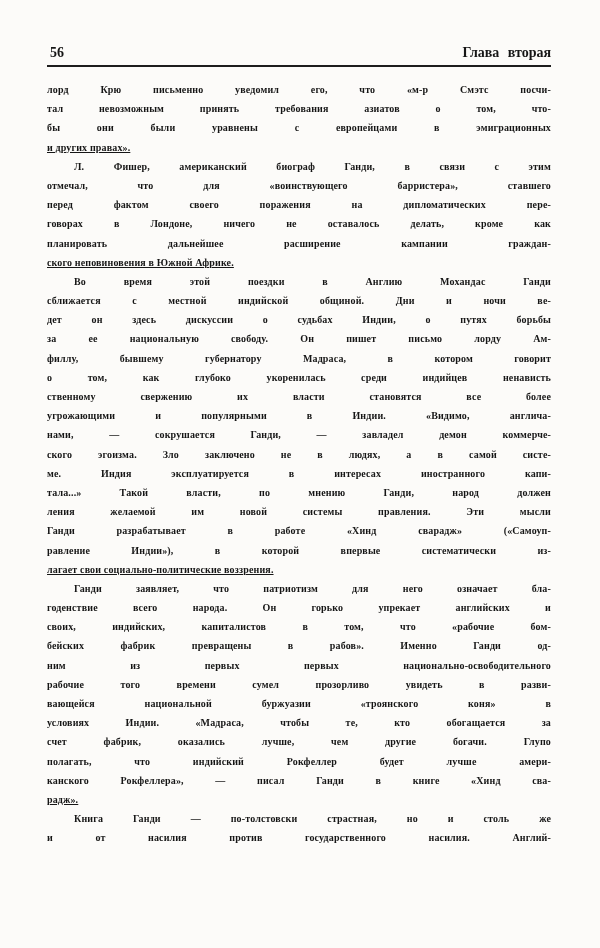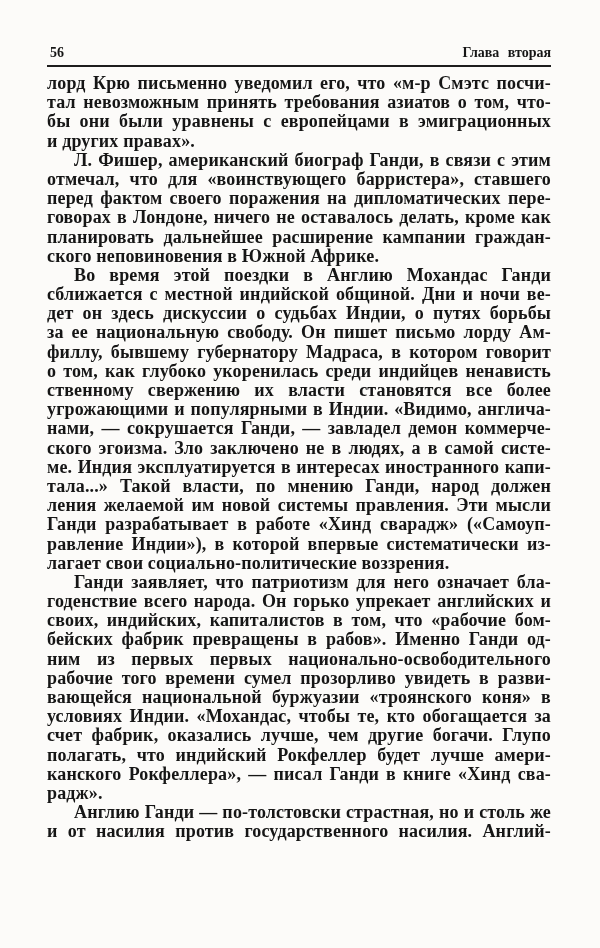--- a/index.html
+++ b/index.html
@@ -37,38 +37,39 @@
   .chapter-title {
     text-align: right;
     word-spacing: 0.35em;
   }
   .head-rule {
     border: none;
     border-top: 2px solid #1d1d1d;
     margin: 3px 0 0 0;
   }
   .text-block {
-    margin-top: 7px;
+    margin-top: 13px;
     font-weight: 700;
-    font-size: 18px;
+    font-size: 10px;
     line-height: 19.2px;
     letter-spacing: 0.15px;
   }
   .paragraph {
     margin: 0;
     padding: 0;
   }
   .line {
     text-align: justify;
     text-align-last: justify;
     height: 19.2px;
     overflow: hidden;
   }
   .line.last {
     text-align-last: left;
+    text-decoration: underline;
   }
   .line.indent {
     text-indent: 27px;
   }
 </style>
 </head>
 <body>
 
 <div class="page">
   <div class="running-head">
@@ -110,24 +111,24 @@
         <div class="line last">лагает свои социально-политические воззрения.</div>
       </div>
       <div class="paragraph">
         <div class="line indent">Ганди заявляет, что патриотизм для него означает бла-</div>
         <div class="line">годенствие всего народа. Он горько упрекает английских и</div>
         <div class="line">своих, индийских, капиталистов в том, что «рабочие бом-</div>
         <div class="line">бейских фабрик превращены в рабов». Именно Ганди од-</div>
         <div class="line">ним из первых первых национально-освободительного</div>
         <div class="line">рабочие того времени сумел прозорливо увидеть в разви-</div>
         <div class="line">вающейся национальной буржуазии «троянского коня» в</div>
-        <div class="line">условиях Индии. «Мохандас, чтобы те, кто обогащается за</div>
+        <div class="line">условиях Индии. «Мадраса, чтобы те, кто обогащается за</div>
         <div class="line">счет фабрик, оказались лучше, чем другие богачи. Глупо</div>
         <div class="line">полагать, что индийский Рокфеллер будет лучше амери-</div>
         <div class="line">канского Рокфеллера», — писал Ганди в книге «Хинд сва-</div>
         <div class="line last">радж».</div>
       </div>
       <div class="paragraph">
-        <div class="line indent">Англию Ганди — по-толстовски страстная, но и столь же</div>
+        <div class="line indent">Книга Ганди — по-толстовски страстная, но и столь же</div>
         <div class="line">и от насилия против государственного насилия. Англий-</div>
       </div>
     </div>
 </div>
 
 </body></html>

